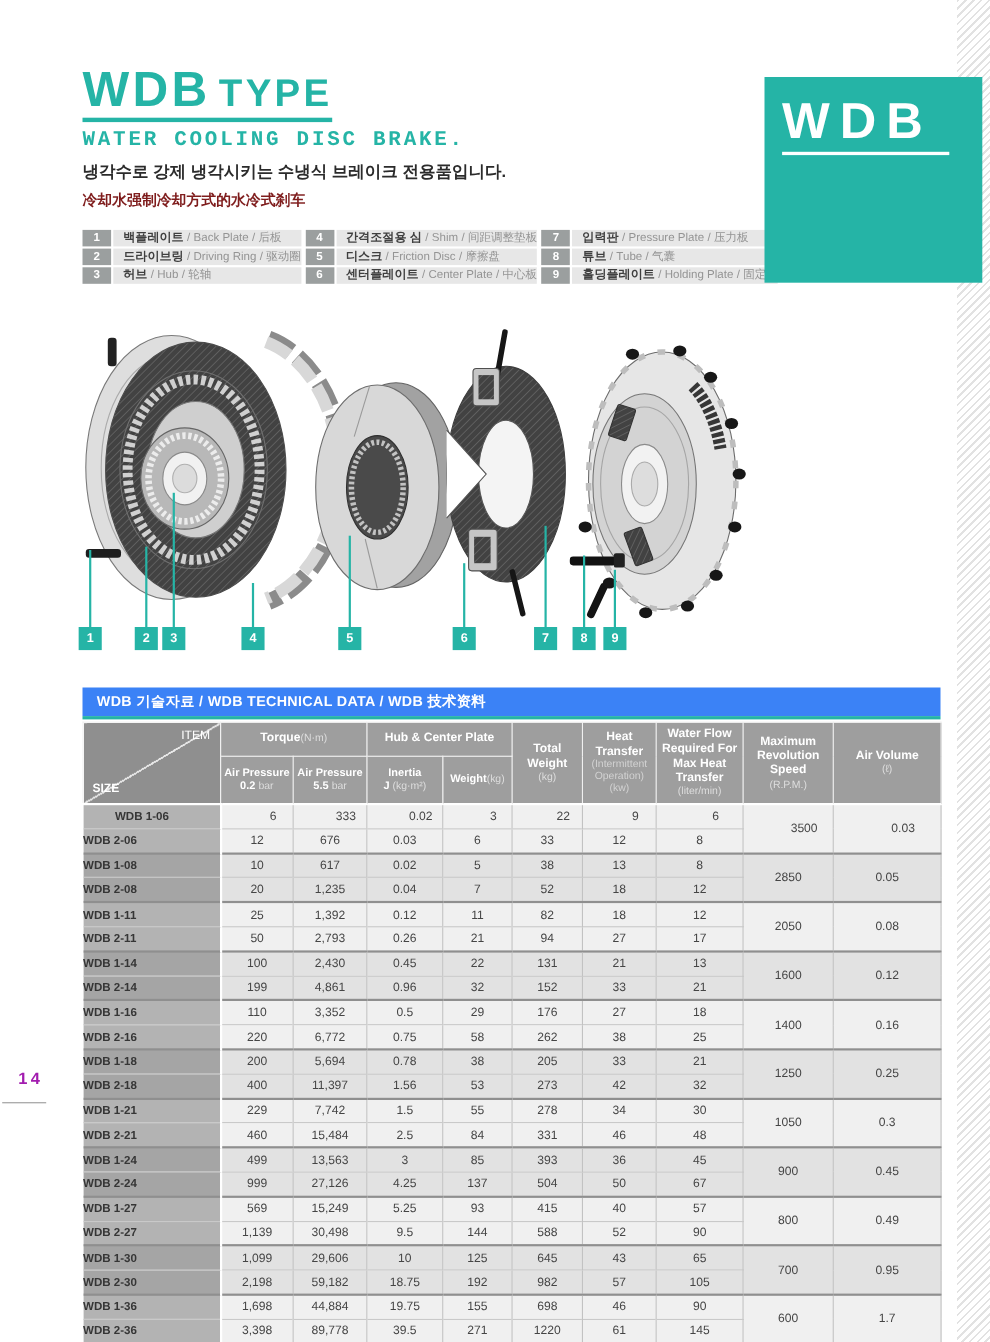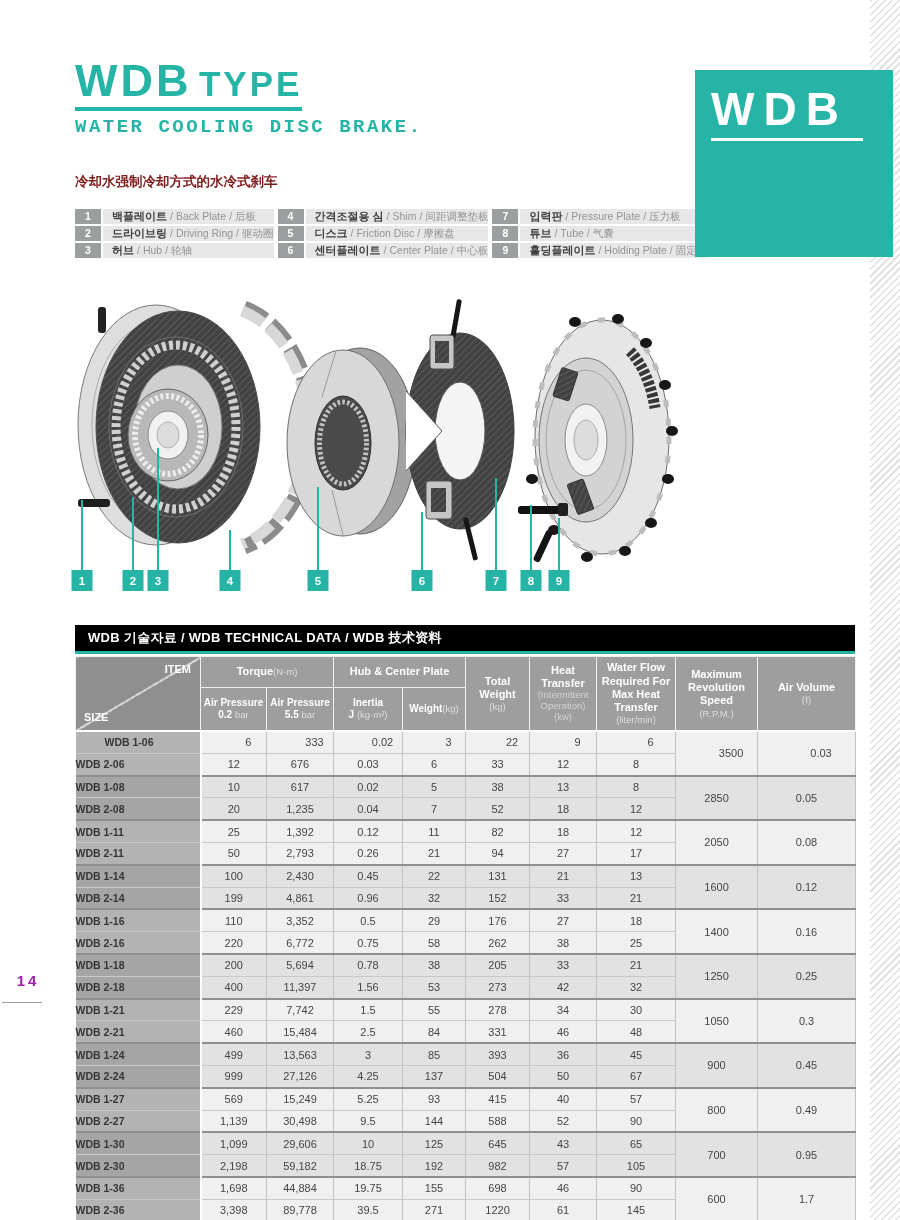--- a/index.html
+++ b/index.html
@@ -38,31 +38,31 @@
   .callout-line{position:absolute;width:2px;background:#25b4a6;transform:translateX(-50%);z-index:3;}
   .callout-num{position:absolute;top:570px;width:21px;height:21px;background:#25b4a6;color:#fff;
     font-size:11.5px;font-weight:bold;display:flex;align-items:center;justify-content:center;
     transform:translateX(-50%);z-index:3;}
   
   .page-num{position:absolute;left:6px;top:972px;width:44px;text-align:center;font-size:15px;
     font-weight:bold;letter-spacing:3px;color:#a21caf;}
   .page-num-line{position:absolute;left:2px;top:1002px;width:40px;height:1px;background:#999;}
   
   .tablewrap{position:absolute;left:75px;top:625px;width:780px;border-bottom:3px solid #25b4a6;}
-  .tbl-title{height:26px;line-height:26px;background:#000000;color:#fff;font-size:13px;
+  .tbl-title{height:26px;line-height:26px;background:#3b82f6;color:#fff;font-size:13px;
     font-weight:bold;padding-left:13px;letter-spacing:0.3px;}
   .tbl-accent{height:3px;background:#25b4a6;margin-bottom:2px;}
   table.dt{border-collapse:collapse;table-layout:fixed;width:780px;border-right:1px solid #c2c2c2;}
   table.dt th,table.dt td{padding:0;vertical-align:middle;}
   thead th{background:#9e9e9e;color:#fff;border:1px solid #f0f0f0;font-size:10.5px;line-height:1.2;text-align:center;}
   thead tr.h1 th{height:30px;font-size:11px;}
   thead tr.h2 th{height:42px;font-size:10px;}
   th.diag{background:#8f8f8f;position:relative;
     background-image:linear-gradient(to bottom right,rgba(0,0,0,0) calc(50% - 0.8px),#e8e8e8 calc(50% - 0.8px),#e8e8e8 calc(50% + 0.8px),rgba(0,0,0,0) calc(50% + 0.8px));}
-  th.diag .item-lbl{position:absolute;top:6px;right:9px;font-size:11px;font-weight:bold;}
+  th.diag .item-lbl{position:absolute;top:6px;right:9px;font-size:11px;font-weight:normal;}
   th.diag .size-lbl{position:absolute;bottom:6px;left:8px;font-size:11px;font-weight:bold;}
   .unit{color:#dedede;font-weight:normal;font-size:9.5px;}
   .subtle{color:#d2d2d2;font-weight:normal;font-size:9.5px;line-height:1.15;text-align:center;}
   tbody td{height:20.8px;font-size:11px;color:#454545;}
   td.size-cell{text-align:left;padding-left:9px;font-weight:bold;font-size:10.5px;color:#363636;
     border-right:2px solid #fff;}
   td.val-cell,td.span-cell{text-align:center;border-left:1px solid #c2c2c2;}
   tr.lt td.size-cell{background:#b3b3b3;}
   tr.dk td.size-cell{background:#a5a5a5;}
   tr.lt td.val-cell,tr.lt td.span-cell{background:#f0f0f0;}
@@ -80,20 +80,21 @@
   <div class="side-tab">
     <div class="wdb">WDB</div>
     <div class="wdb-line"></div>
   </div>
 
   <div class="main-title">
     <span class="t1">WDB</span>
     <span class="t2">TYPE</span>
   </div>
   <div class="sub-title">WATER COOLING DISC BRAKE.</div>
+  <div class="desc-ko">냉각수로 강제 냉각시키는 수냉식 브레이크 전용품입니다.</div>
   <div class="desc-zh">冷却水强制冷却方式的水冷式刹车</div>
 
   <div class="legend" id="legend-grid">
       <div class="legend-item">
         <div class="legend-num">1</div>
         <div class="legend-label"><span class="lg-ko">백플레이트</span><span class="lg-sep">/</span><span class="lg-en">Back Plate</span><span class="lg-sep">/</span><span class="lg-en">后板</span></div>
       </div>
       <div class="legend-item">
         <div class="legend-num">2</div>
         <div class="legend-label"><span class="lg-ko">드라이브링</span><span class="lg-sep">/</span><span class="lg-en">Driving Ring</span><span class="lg-sep">/</span><span class="lg-en">驱动圈</span></div>

